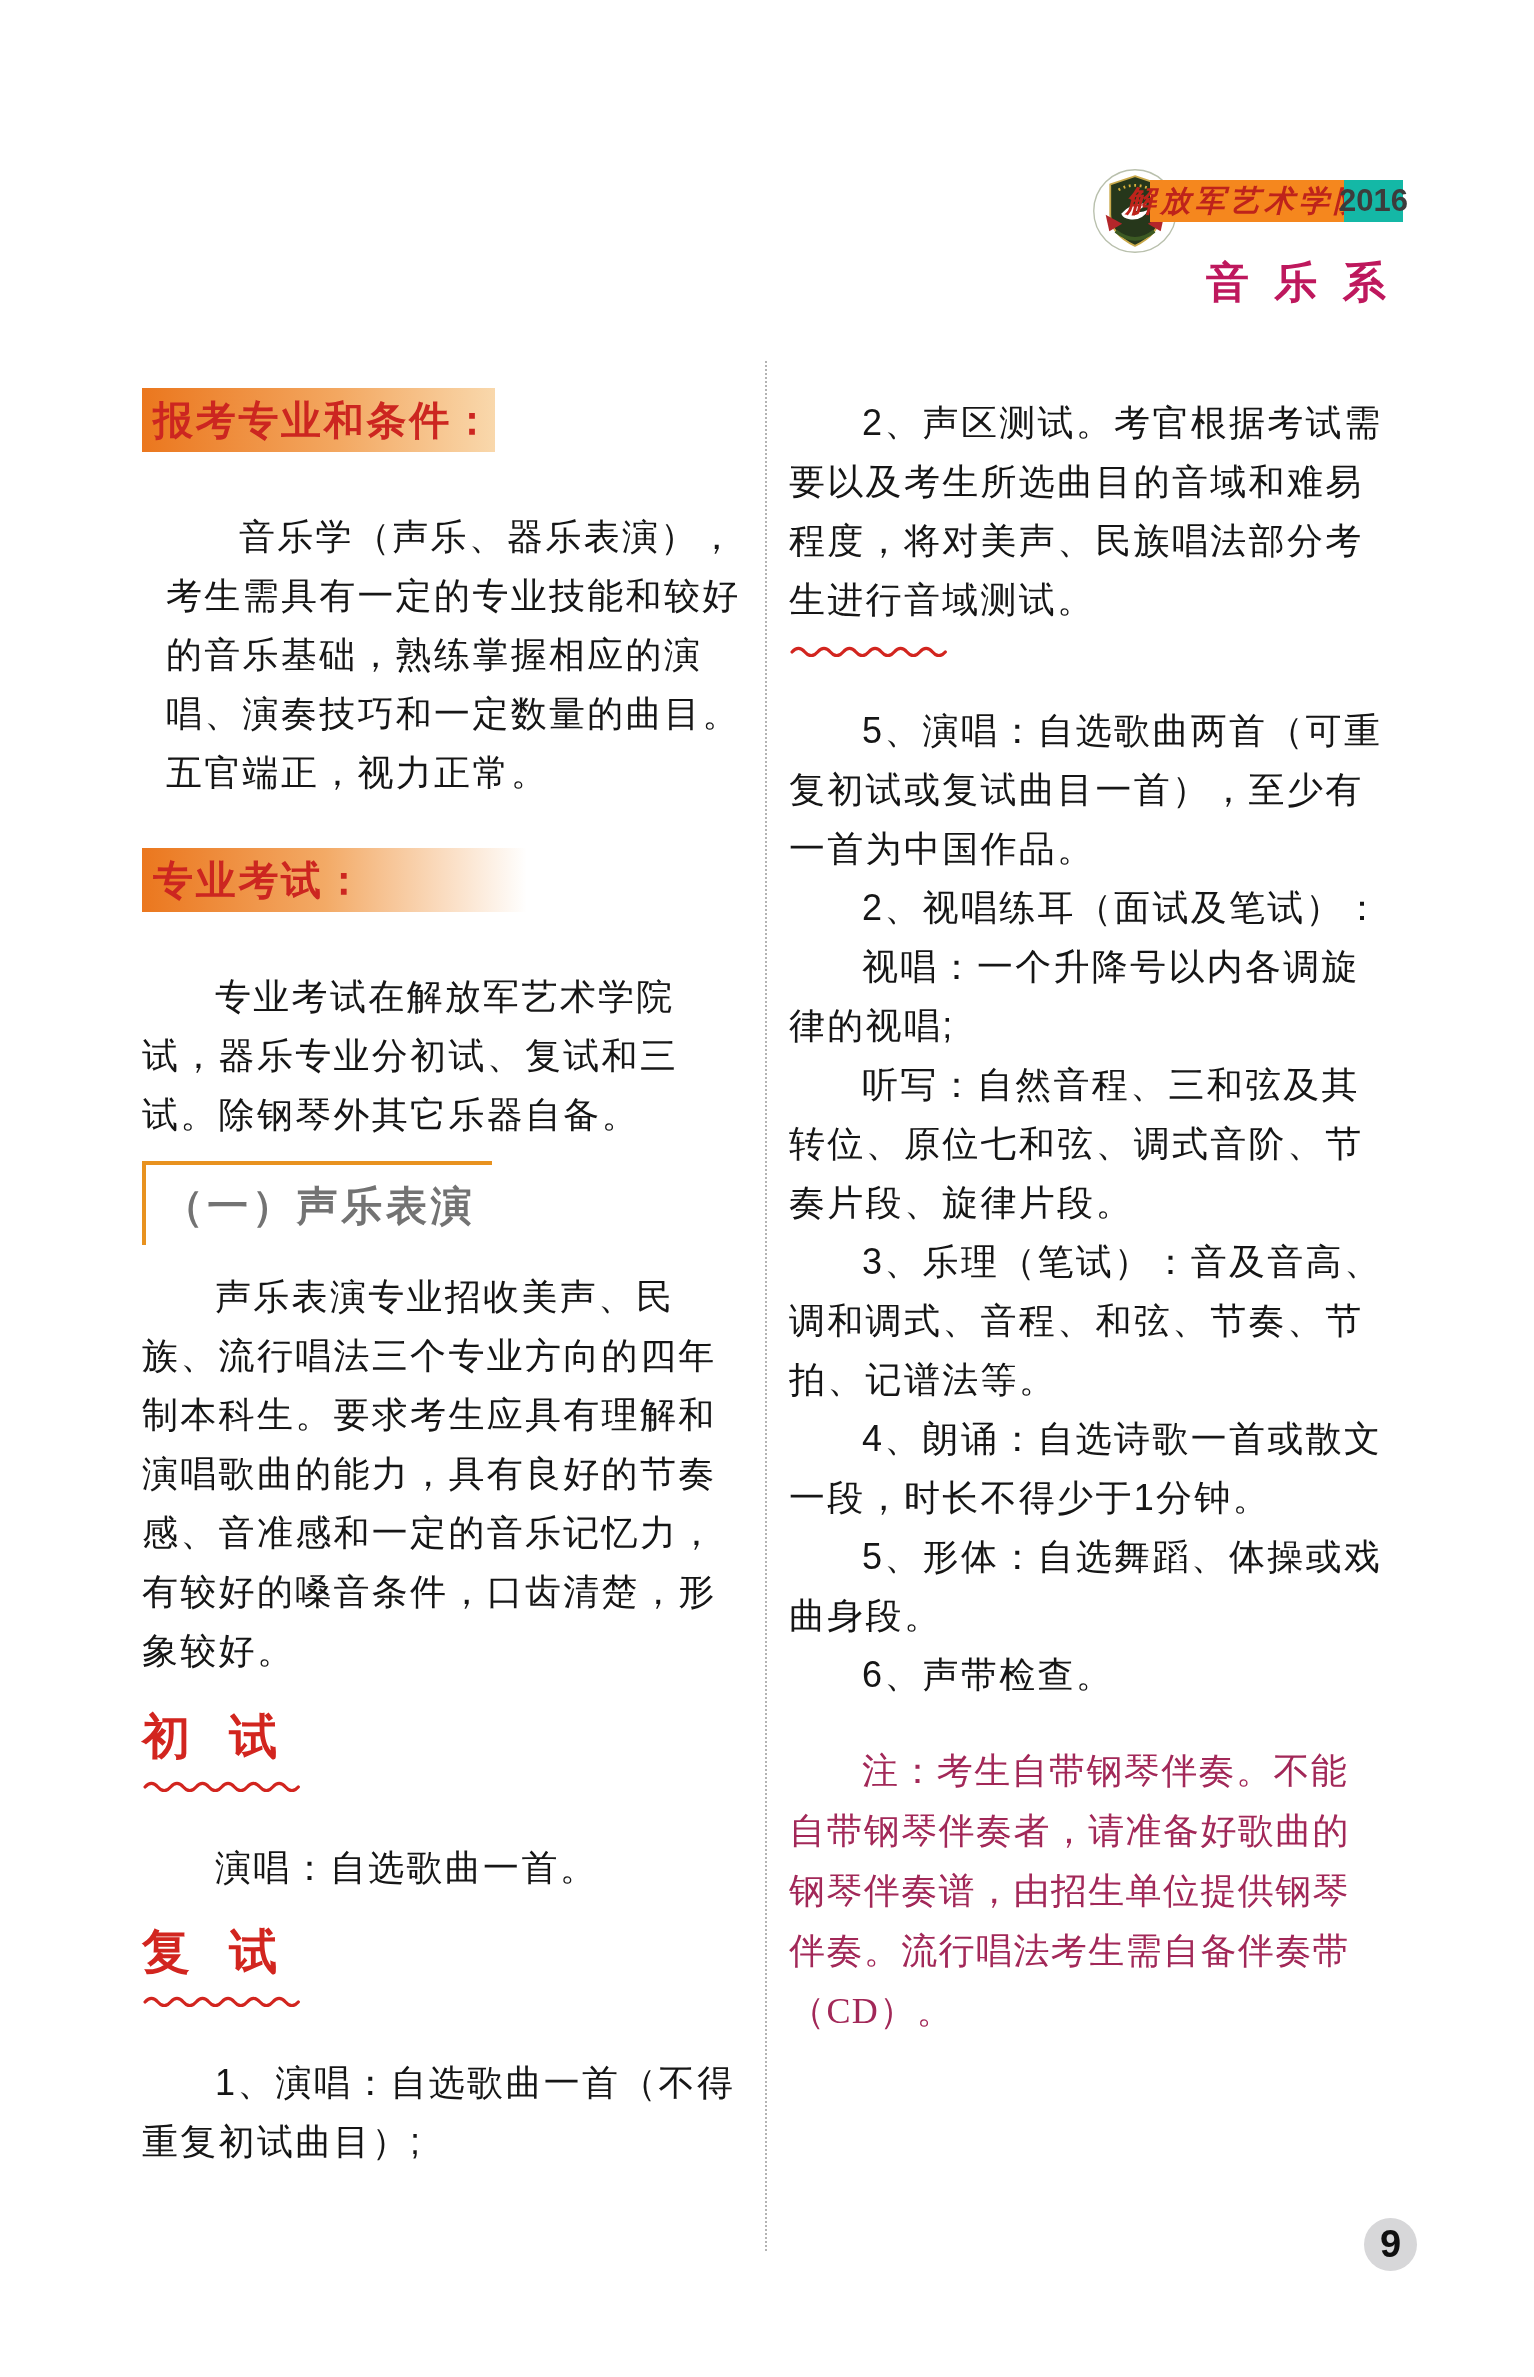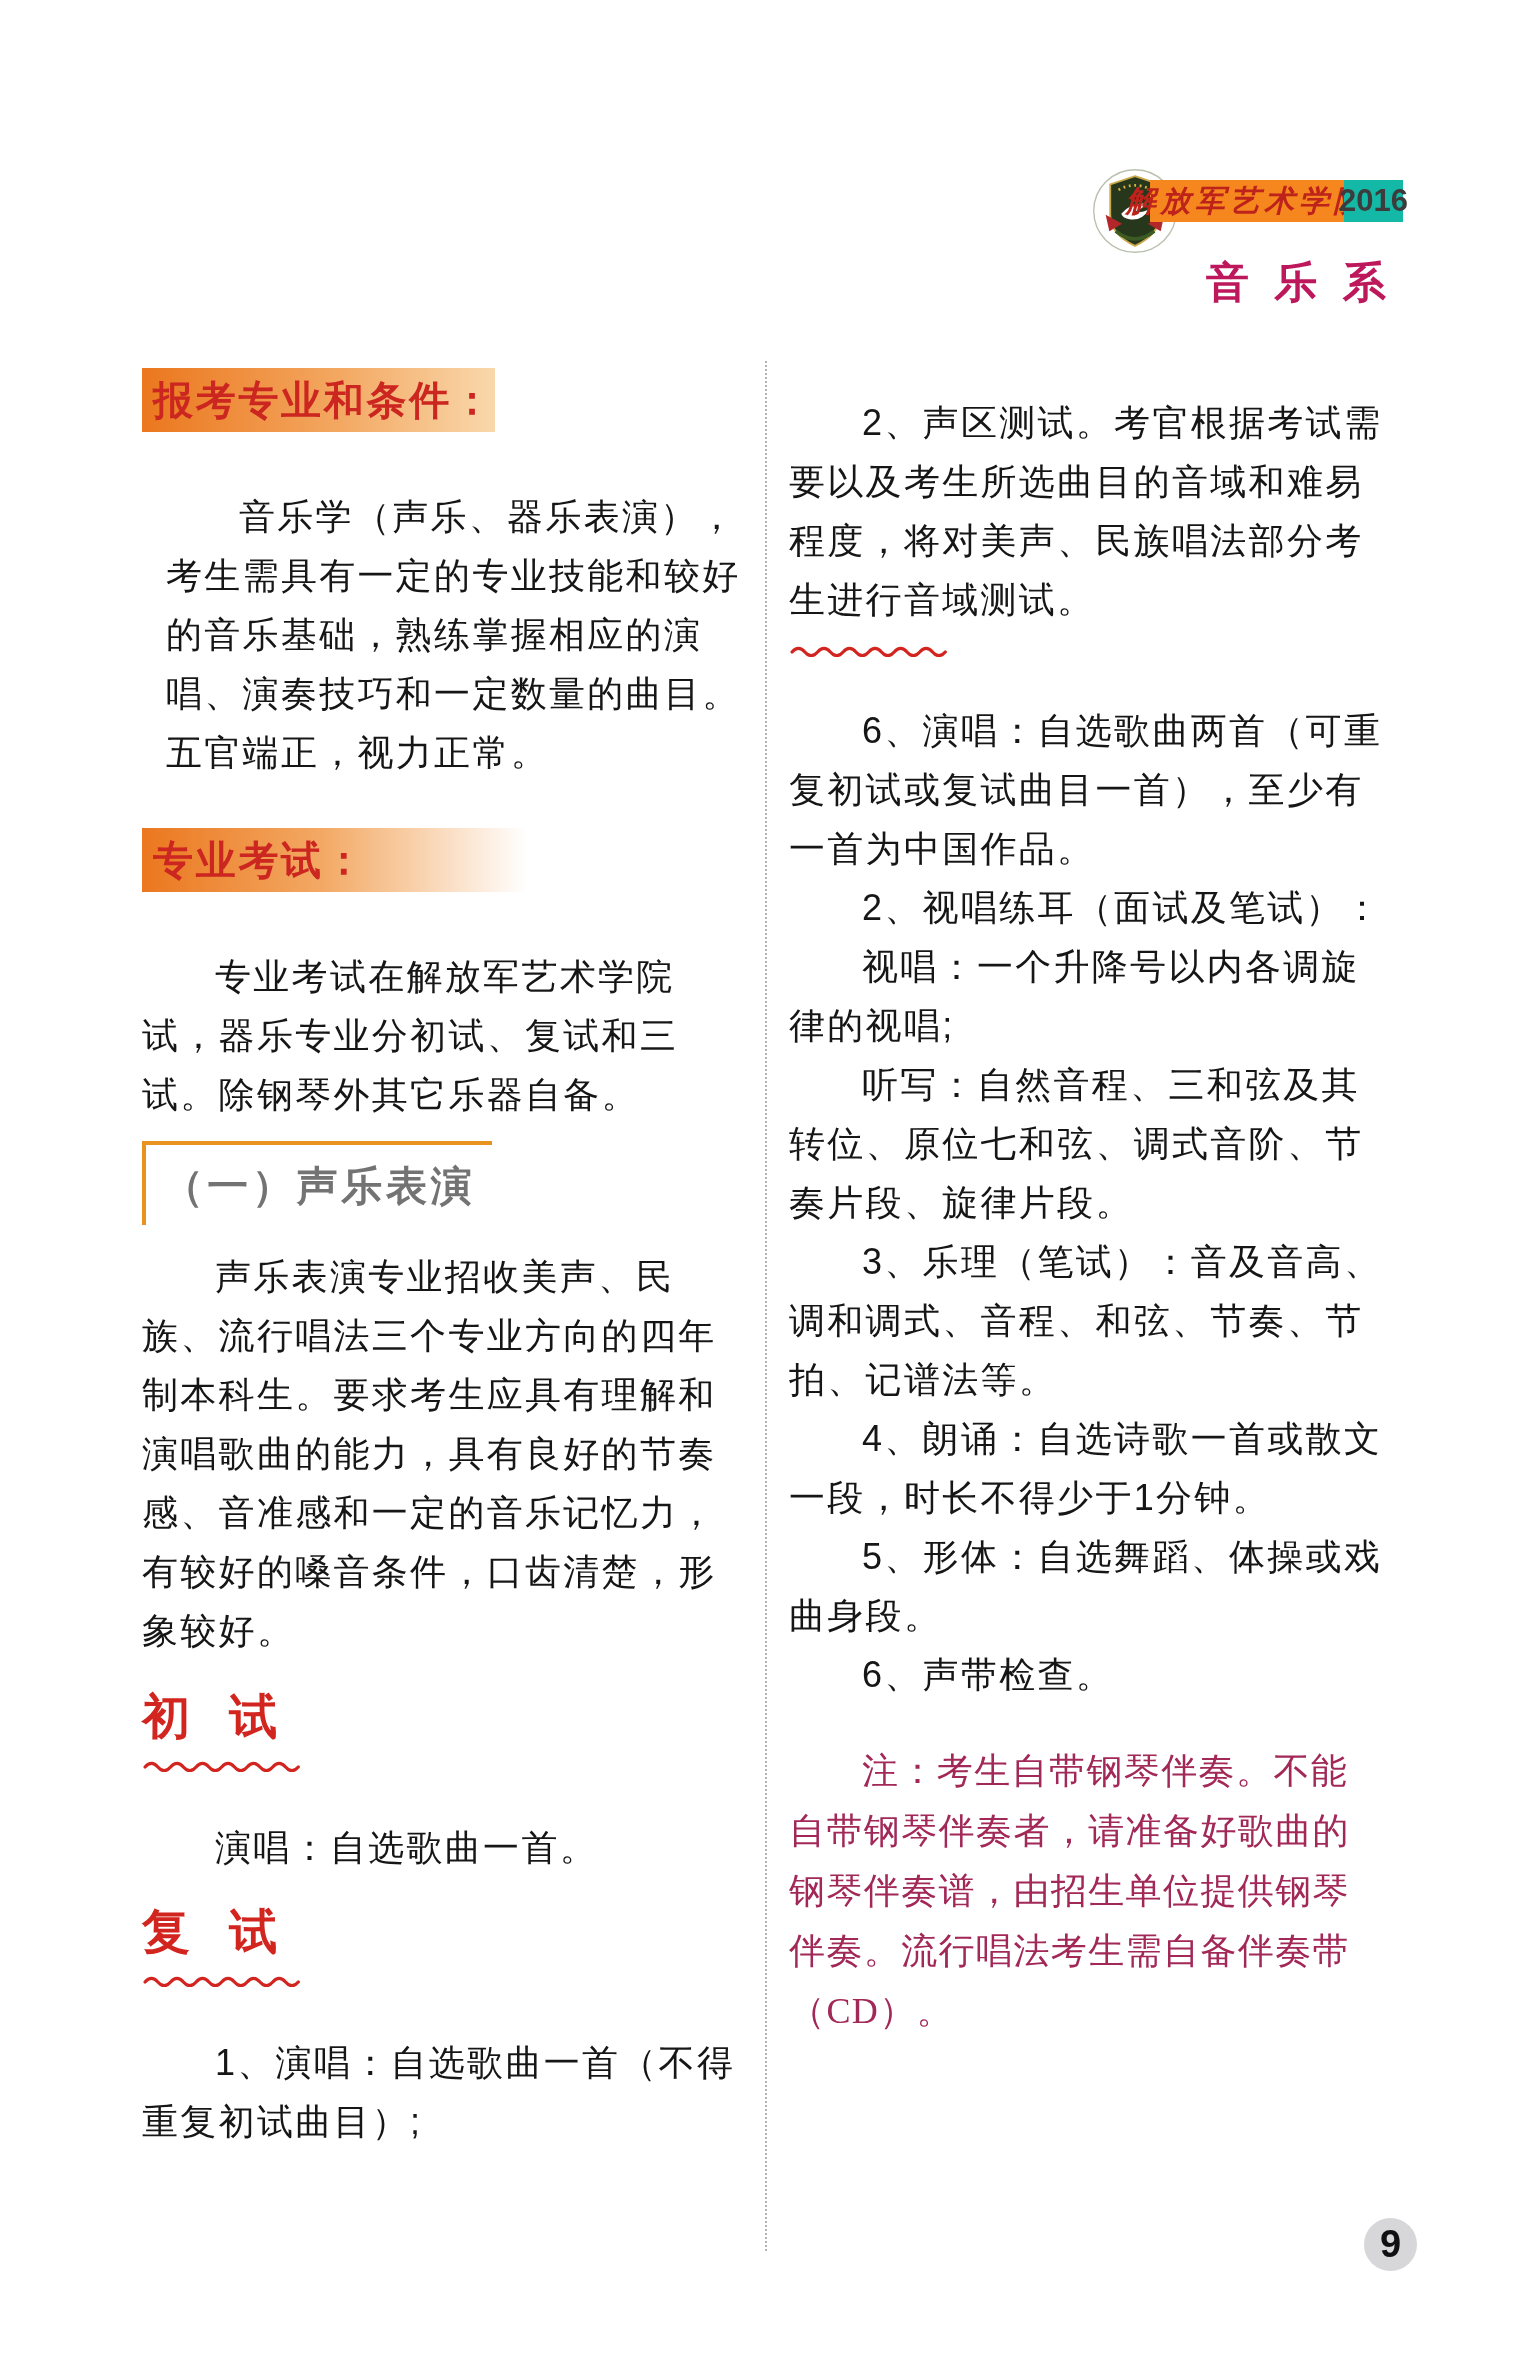--- a/index.html
+++ b/index.html
@@ -17,21 +17,21 @@
   .band-year .yr{font-size:31px;font-weight:bold;color:#3C3C3C;}
   .dept{position:absolute;left:1153px;top:254px;width:240px;text-align:right;
         font-family:"Liberation Serif","DejaVu Serif",serif;
         font-size:43px;font-weight:bold;color:#be185d;letter-spacing:7.3px;white-space:nowrap;}
 
   
   .divider{position:absolute;left:765px;top:361px;height:1890px;width:0;
            border-left:2.7px dotted #B3B3B3;}
 
   
-  .col-left{position:absolute;left:142px;top:368px;width:600px;}
+  .col-left{position:absolute;left:142px;top:388px;width:600px;}
   .col-right{position:absolute;left:789px;top:393px;width:604px;}
 
   .ln{font-size:36px;line-height:59px;color:#161616;letter-spacing:2.3px;white-space:nowrap;}
   .in{text-indent:73px;}
 
   .hbox{display:flex;align-items:center;height:64px;}
   .hbox-t{font-size:40px;font-weight:bold;color:#CC2620;letter-spacing:2.7px;padding-left:11px;white-space:nowrap;}
   .hbox1{width:353px;background:linear-gradient(90deg,#EB771E 0%,#F3A760 55%,#F9D8AC 100%);}
   .hbox2{margin-top:46px;width:458px;
          background:linear-gradient(90deg,#EB771E 0%,#F3AA66 40%,rgba(255,255,255,0) 84%);}
@@ -145,21 +145,21 @@
       <div class="ln">要以及考生所选曲目的音域和难易</div>
       <div class="ln">程度，将对美声、民族唱法部分考</div>
       <div class="ln">生进行音域测试。</div>
     </div>
 
     <svg class="wavy" width="163" height="14.6" viewBox="0 0 178 16">
       <path d="M3 11 Q10 3 17 11 T31 11 T45 11 T59 11 T73 11 T87 11 T101 11 T115 11 T129 11 T143 11 T157 11 T171 11" fill="none" stroke="#D2251F" stroke-width="3.5" stroke-linecap="round"></path>
     </svg>
 
     <div class="list">
-      <div class="ln in">6、演唱：自选歌曲两首（可重</div>
+      <div class="ln in">5、演唱：自选歌曲两首（可重</div>
       <div class="ln">复初试或复试曲目一首），至少有</div>
       <div class="ln">一首为中国作品。</div>
       <div class="ln in">2、视唱练耳（面试及笔试）：</div>
       <div class="ln in">视唱：一个升降号以内各调旋</div>
       <div class="ln">律的视唱;</div>
       <div class="ln in">听写：自然音程、三和弦及其</div>
       <div class="ln">转位、原位七和弦、调式音阶、节</div>
       <div class="ln">奏片段、旋律片段。</div>
       <div class="ln in">3、乐理（笔试）：音及音高、</div>
       <div class="ln">调和调式、音程、和弦、节奏、节</div>

